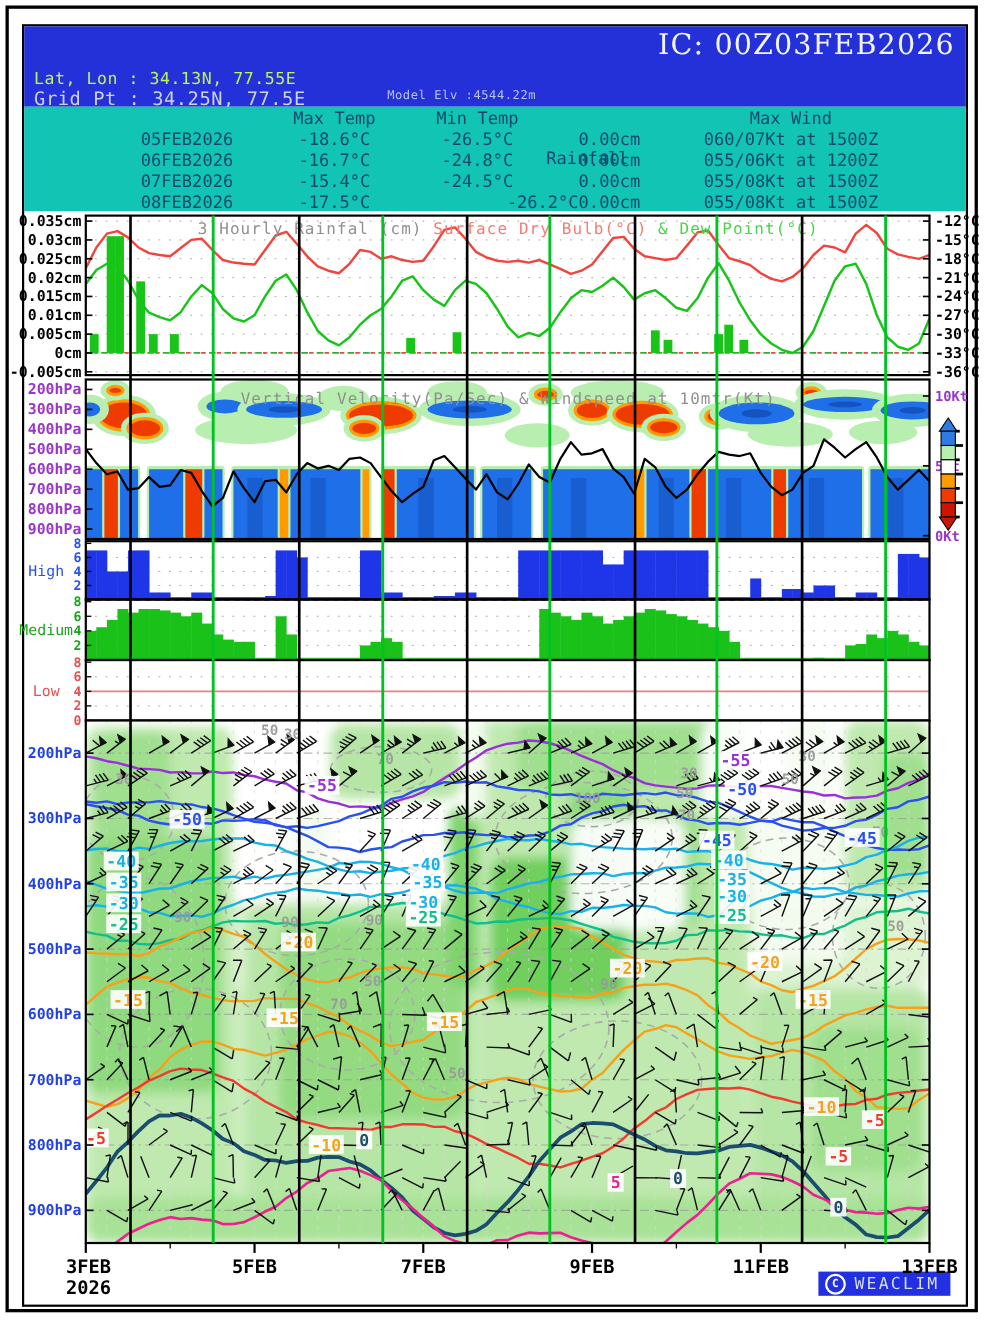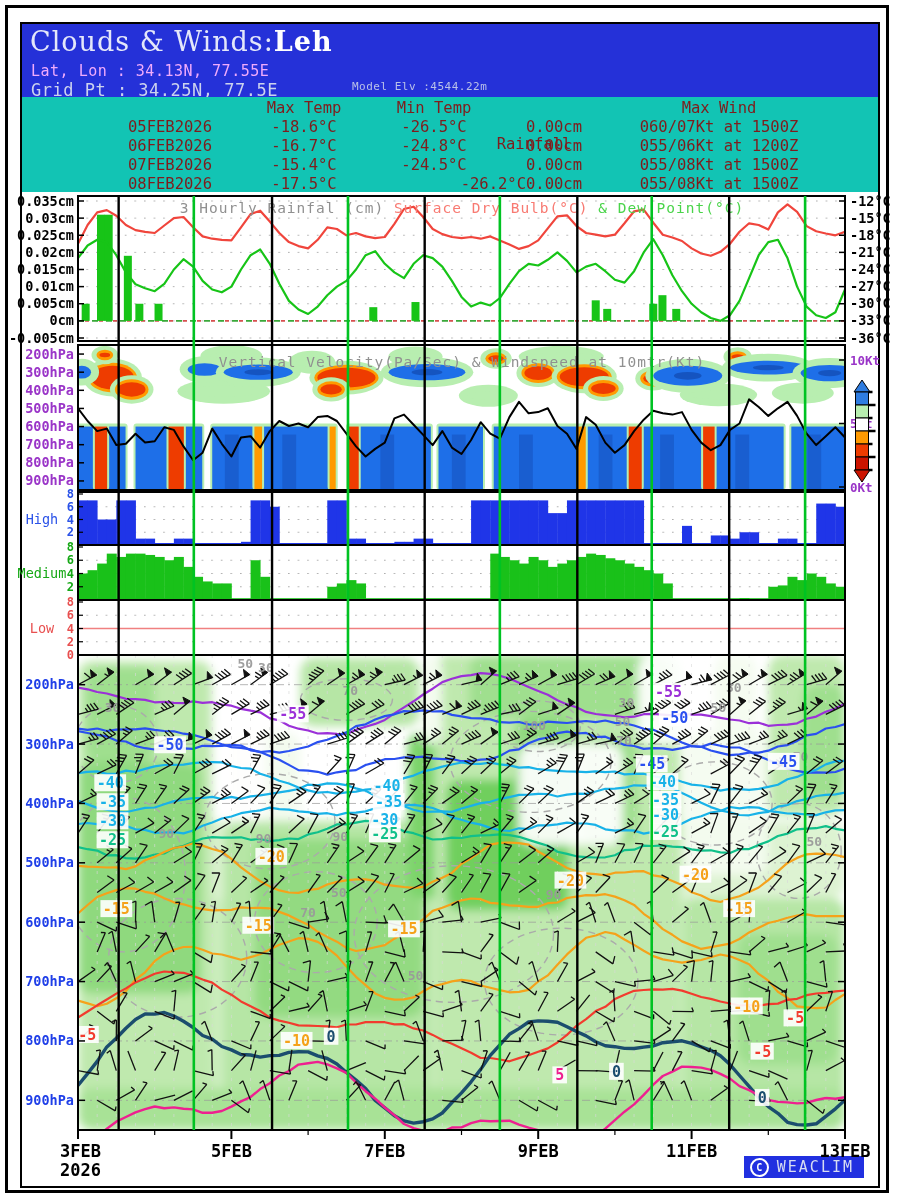--- a/index.html
+++ b/index.html
@@ -4,40 +4,40 @@
 <style>
   html,body{margin:0;padding:0;background:#888;}
   .page{position:relative;width:900px;height:1200px;background:#fff;overflow:hidden;
         font-family:"DejaVu Sans Mono","Liberation Mono",monospace;}
   .outer-frame{position:absolute;left:5px;top:5px;width:884px;height:1188px;border:3px solid #000;box-sizing:border-box;}
   .inner{position:absolute;left:20px;top:22px;width:860px;height:1166px;border:2px solid #000;box-sizing:border-box;background:#fff;}
   .hdr{position:absolute;left:0;top:0;width:100%;height:73px;background:#2531d8;color:#e8eaf6;}
   .hdr-title{position:absolute;left:8px;top:2px;font-family:"DejaVu Serif","Liberation Serif",serif;font-size:27px;font-weight:400;letter-spacing:1px;color:#e4e7fa;}
   .hdr-title b{font-weight:700;color:#fff;}
   .hdr-ic{position:absolute;right:10px;top:2px;font-family:"DejaVu Serif","Liberation Serif",serif;font-size:26px;letter-spacing:1px;color:#f2f3fc;}
-  .hdr-l2{position:absolute;left:9px;top:38px;font-size:15px;color:#f0abfc;letter-spacing:.5px;}
+  .hdr-l2{position:absolute;left:9px;top:38px;font-size:15px;color:#bef264;letter-spacing:.5px;}
   .hdr-l3{position:absolute;left:9px;top:56px;font-size:17px;color:#ccd2ee;letter-spacing:.5px;}
   .hdr-elv{position:absolute;left:330px;top:56px;font-size:11px;color:#b9c1e8;letter-spacing:.5px;}
-  .wx-table{position:absolute;left:0;top:73px;width:100%;height:95px;background:#12c4b4;color:#7f1d1d;font-size:15.5px;}
+  .wx-table{position:absolute;left:0;top:73px;width:100%;height:95px;background:#12c4b4;color:#0c4a6e;font-size:15.5px;}
   .wx-c{position:absolute;text-align:center;white-space:nowrap;}
   .badge{position:absolute;right:14px;bottom:8px;background:#2130e0;color:#d7dcf2;height:22px;
          display:flex;align-items:center;padding:0 10px 0 6px;font-size:15px;letter-spacing:2px;}
   .badge .cc{display:inline-flex;align-items:center;justify-content:center;width:15px;height:15px;border:2px solid #fff;
          border-radius:50%;color:#fff;font-size:10px;font-weight:bold;margin-right:8px;letter-spacing:0;}
   svg text{font-family:"DejaVu Sans Mono","Liberation Mono",monospace;}
 </style>
 </head>
 <body>
 
 <div class="page">
   <div class="outer-frame"></div>
   <div class="inner">
 
     <div class="hdr">
-      <div class="hdr-title"><span>Clouds &amp; Winds:</span><b>Leh</b></div>
+      <div class="hdr-ic">IC: 00Z03FEB2026</div>
       <div class="hdr-l2">Lat, Lon : 34.13N, 77.55E</div>
       <div class="hdr-l3">Grid Pt  : 34.25N, 77.5E</div>
       <div class="hdr-elv">Model Elv :4544.22m</div>
     </div>
 
     <div class="wx-table" id="wx-table">
         <span class="wx-c" style="left: 38px; width: 220px; top: 2px;"></span>
         <span class="wx-c" style="left: 172px; width: 220px; top: 2px;">Max Temp</span>
         <span class="wx-c" style="left: 302px; width: 220px; top: 2px;">Min Temp</span>
         <span class="wx-c" style="left: 402px; width: 220px; top: 2px; margin-top: 36px;">Rainfall</span>

